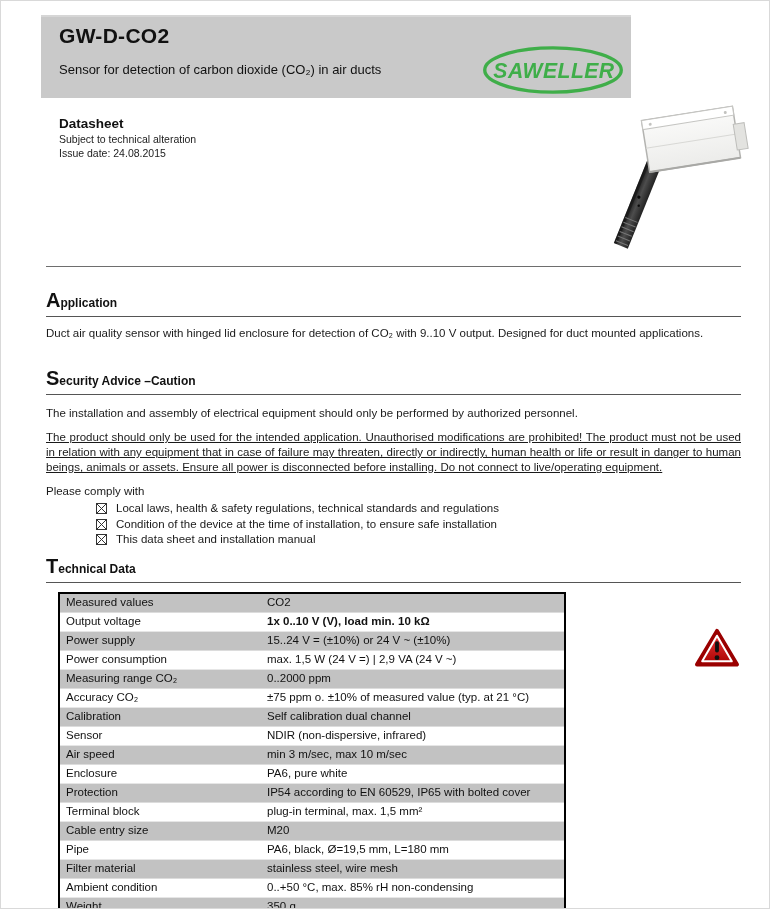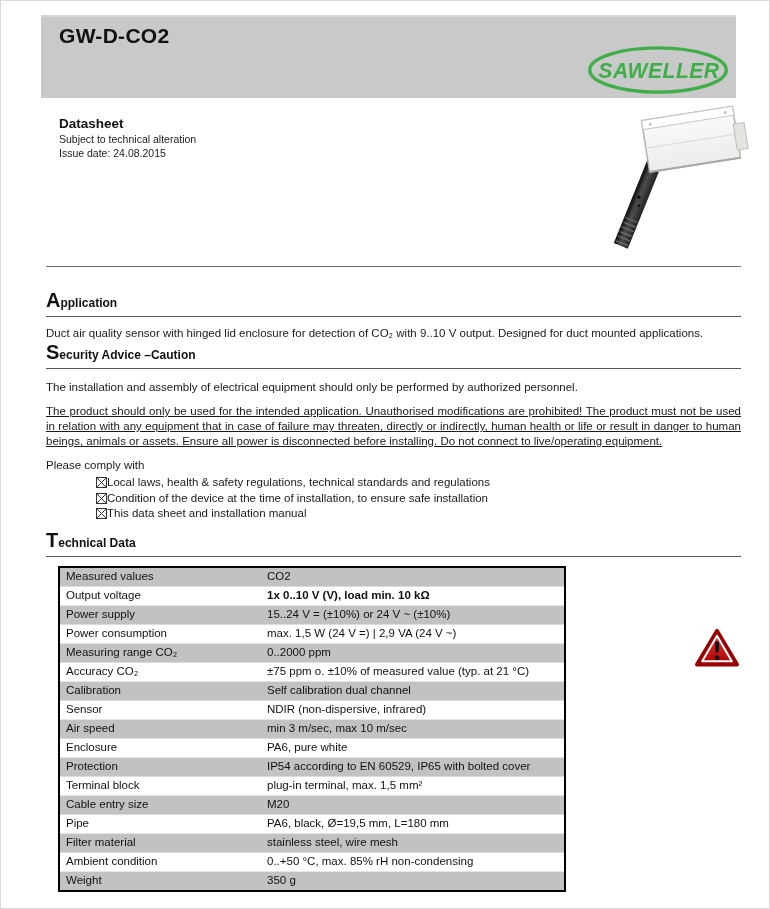--- a/index.html
+++ b/index.html
@@ -9,21 +9,21 @@
     color:#1a1a1a;
     width:770px; height:909px;
   }
   .page {
     position:relative; width:770px; height:909px;
     background:#fff; border:1px solid #d9d9d9; overflow:hidden;
   }
 
   
   .header-band {
-    position:absolute; left:40px; top:14px; width:695px; height:83px;
+    position:absolute; left:40px; top:14px; width:590px; height:83px;
     background:#c9c9c9; border-top:2px solid #d6d6d6;
   }
   .title {
     position:absolute; left:18px; top:7px;
     font-size:21px; font-weight:bold; letter-spacing:0.3px; color:#111;
   }
   .subtitle {
     position:absolute; left:18px; top:45px; font-size:13px; color:#111;
   }
   .logo { position:absolute; right:5px; top:28px; width:146px; height:50px; }
@@ -40,33 +40,33 @@
   .rule { position:absolute; left:45px; top:265px; width:695px; border-top:1px solid #6e6e6e; }
 
   
   .main { position:absolute; left:45px; top:283px; width:695px; }
   h2.section-heading {
     font-size:12px; font-weight:bold; color:#111;
     border-bottom:1px solid #555; padding-bottom:4px;
   }
   h2.section-heading::first-letter { font-size:20px; }
   h2.app  { margin-top:5px; }
-  h2.sec  { position:relative; }
+  h2.sec  { margin-top:26px; position:relative; }
   h2.tech { margin-top:7px; }
 
   .body-text { font-size:11.5px; line-height:15px; color:#1a1a1a; }
   p.app-text { margin-top:9px; }
   p.sec-p1   { margin-top:11px; }
   p.sec-p2   { margin-top:9px; text-align:justify;text-decoration:underline; }
   p.comply-intro { margin-top:9px; }
 
   .warning-icon { position:absolute; right:2px; top:58px; width:48px; height:45px; }
 
   ul.comply { list-style:none; margin-top:2px; padding-left:50px; }
-  ul.comply li { display:flex; align-items:flex-start; gap:0; line-height:15.5px; }
+  ul.comply li { display:flex; align-items:flex-start; gap:9px; line-height:15.5px; }
   .checkbox-icon { flex:0 0 auto; margin-top:2px; }
 
   
   table.spec {
     margin:9px 0 0 12px; width:508px;
     border-collapse:collapse; border:2px solid #000;
     table-layout:fixed;
   }
   table.spec td {
     font-size:11.5px; line-height:15px; padding:1.5px 6px;
@@ -77,20 +77,21 @@
   table.spec tr.gray td { background:#c2c2c2; border-top-color:#e6e6e6; }
   table.spec td.bold { font-weight:bold; }
 </style>
 </head>
 <body>
 
 <div class="page">
 
   <div class="header-band">
     <div class="title">GW-D-CO2</div>
+    <div class="subtitle">Sensor for detection of carbon dioxide (CO₂) in air ducts</div>
     <svg class="logo" viewBox="0 0 150 52">
       <ellipse cx="75" cy="26" rx="71" ry="23" fill="none" stroke="#3fae49" stroke-width="3.5"></ellipse>
       <text x="76" y="34" text-anchor="middle" font-size="22" font-weight="bold" font-style="italic" font-family="Liberation Sans, DejaVu Sans, sans-serif" fill="#3fae49" letter-spacing="0.5">SAWELLER</text>
     </svg>
   </div>
 
   <div class="meta-block">
     <div class="meta-heading">Datasheet</div>
     <div class="meta-lines">
       <div>Subject to technical alteration</div>

